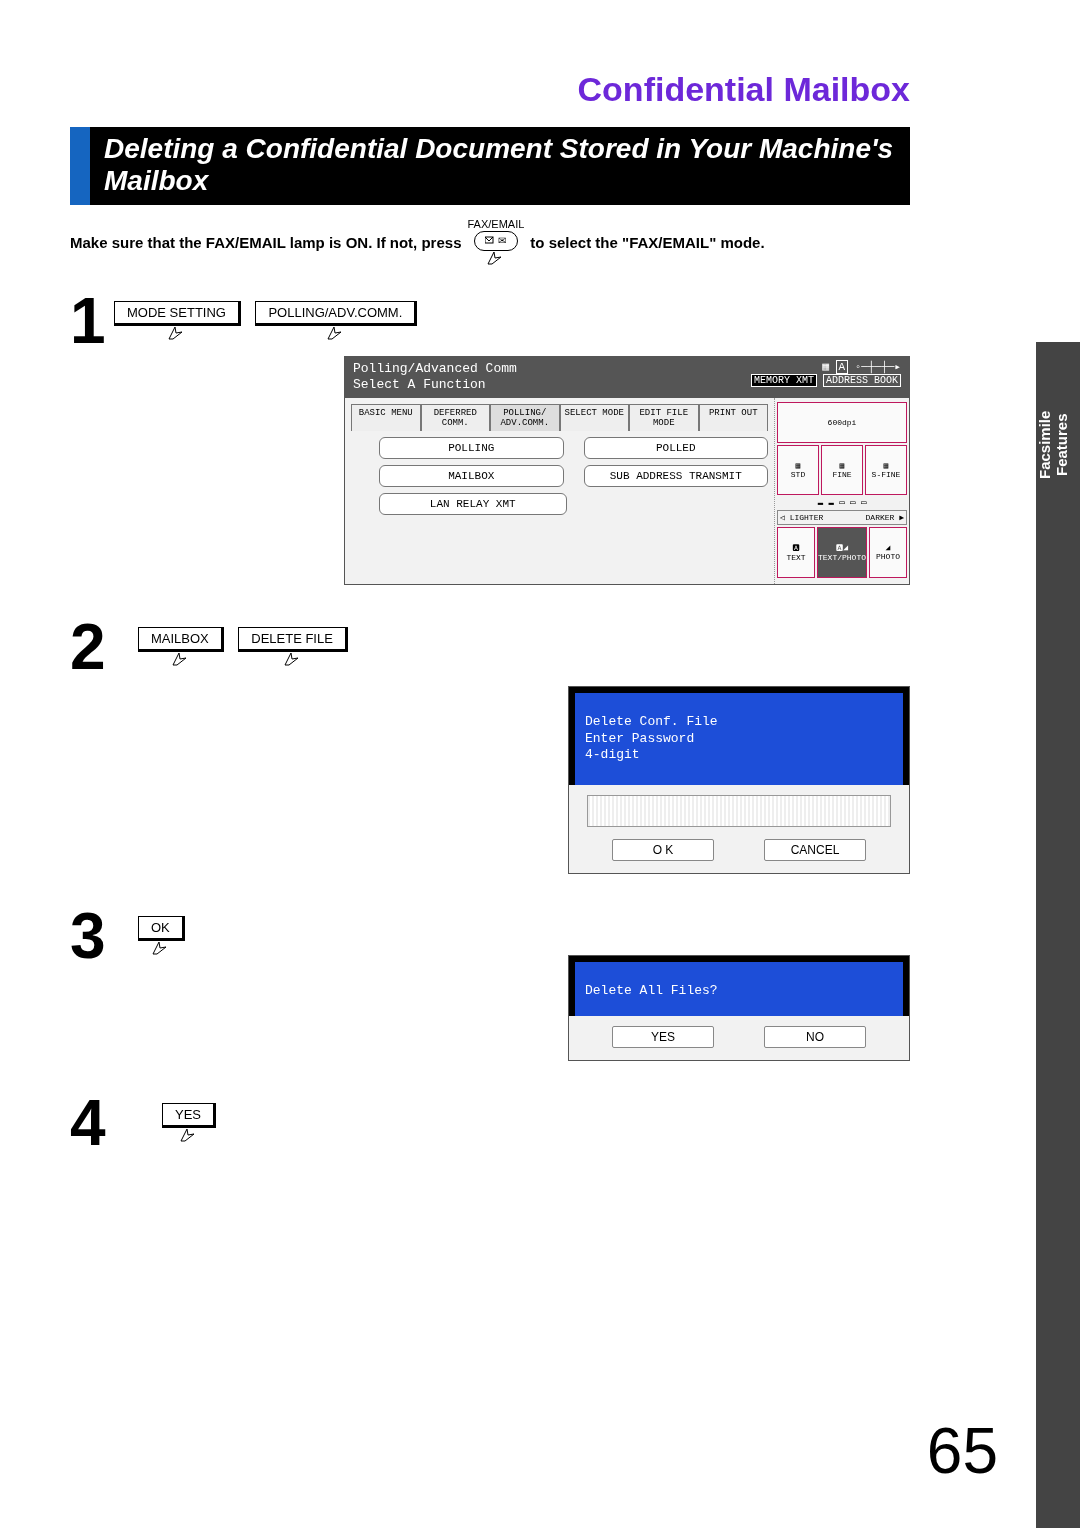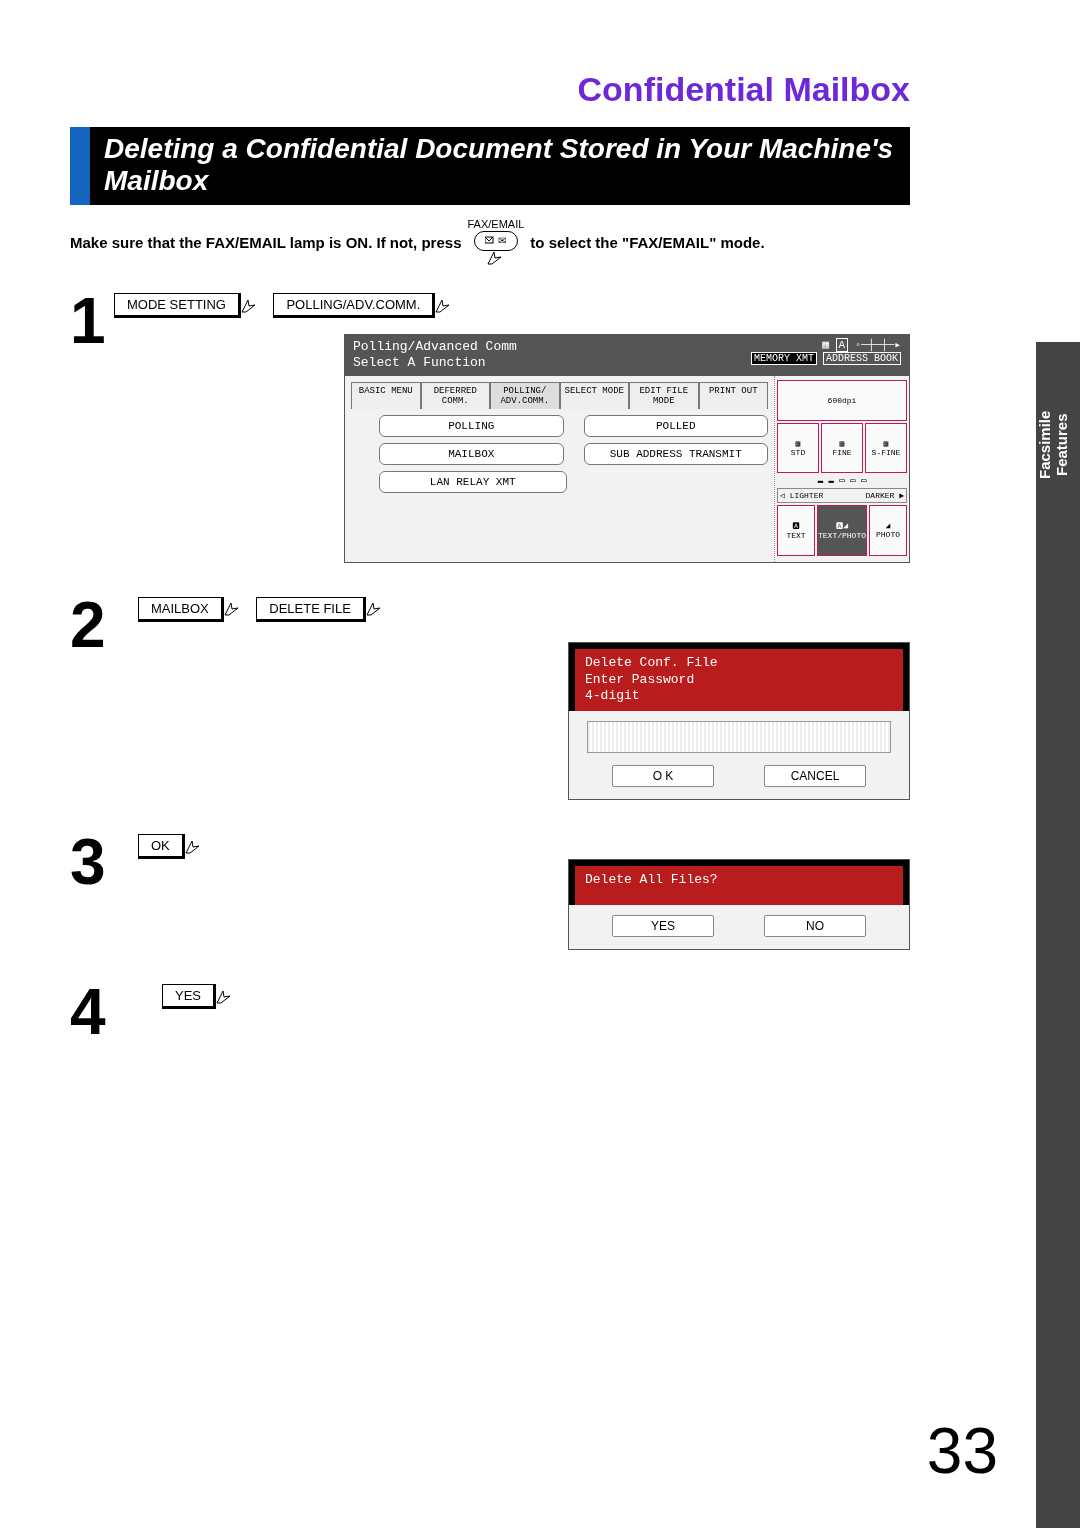--- a/index.html
+++ b/index.html
@@ -91,21 +91,21 @@
     padding: 2px 10px;
     font-size: 13px;
   }
   .cursor-icon svg { display:block; }
 
   .step-row { display:flex; align-items:flex-start; margin-bottom:34px; }
   .step-num { font-size: 64px; font-weight: bold; width:92px; line-height:0.9; }
   .step-body { flex:1; }
 
   .hw-btn {
-    display:inline-flex; flex-direction:row; align-items:center; margin-right:10px;
+    display:inline-flex; flex-direction:column; align-items:center; margin-right:10px;margin-top:8px;
   }
   .hw-btn-box {
     border:1px solid #000; border-right:3px solid #000; border-bottom:3px solid #000;
     padding:3px 12px; font-size:13px; text-align:center;
   }
 
   
   .screen1 {
     margin-top:16px; margin-left:230px;
     width:564px; border:1px solid #555; background:#f2f2f2;
@@ -133,21 +133,21 @@
   .fn-row { display:flex; gap:20px;margin-left:28px; }
   .fn-row .fn-btn { flex:1; }
 
   
   .screen2, .screen3 {
     margin-left: 430px;
     width:340px; border:1px solid #555; background:#f2f2f2;
     font-family: "Courier New", monospace;
   }
   .dlg-head {
-    background:#b91c1c; color:#fff; padding:6px 10px; font-size:13px; line-height:1.3;
+    background:#1d4ed8; color:#fff; padding:21px 10px; font-size:13px; line-height:1.3;
     border:6px solid #000; border-bottom:none;
   }
   .dlg-body { padding:10px 18px 12px; text-align:center; }
   .pw-field {
     height:30px; border:1px solid #999; background:
       repeating-linear-gradient(90deg,#eee,#eee 2px,#fff 2px,#fff 4px);
     margin-bottom:12px;
   }
   .dlg-btns { display:flex; justify-content:space-around; }
   .dlg-btn {
@@ -345,13 +345,13 @@
             <svg width="18" height="14" viewBox="0 0 18 14">
               <path d="M1 13 L7 1 L8 7 L14 6 L5 13 Z" fill="none" stroke="#000"></path>
             </svg>
           </span>
       </span>
     </div>
   </div>
 
 </div>
 
-<div class="page-num">33</div>
+<div class="page-num">65</div>
 
 </body></html>

